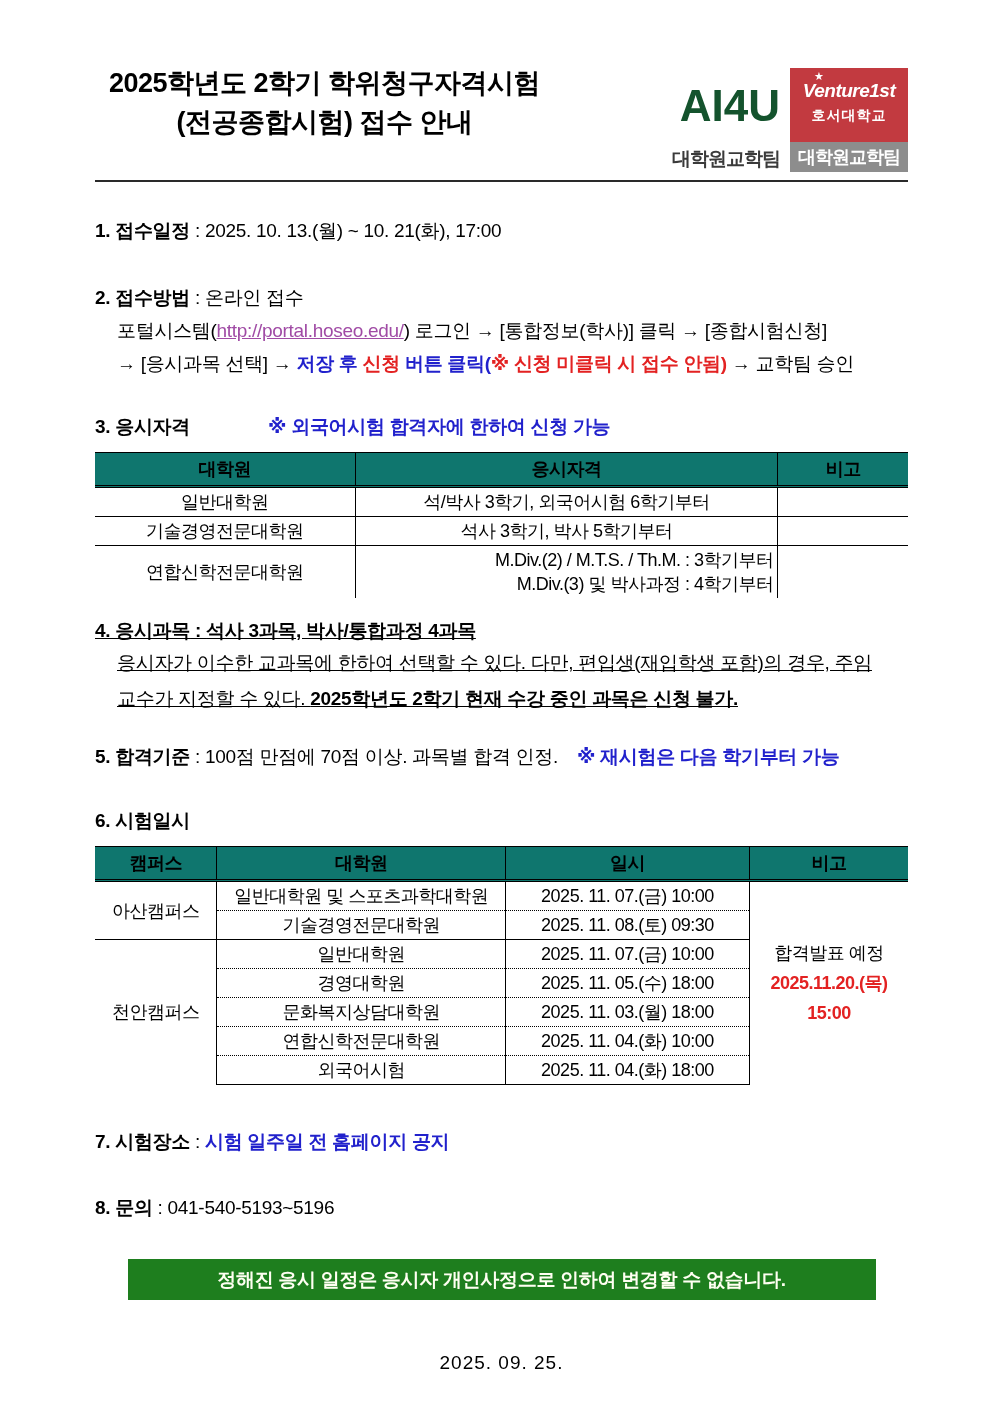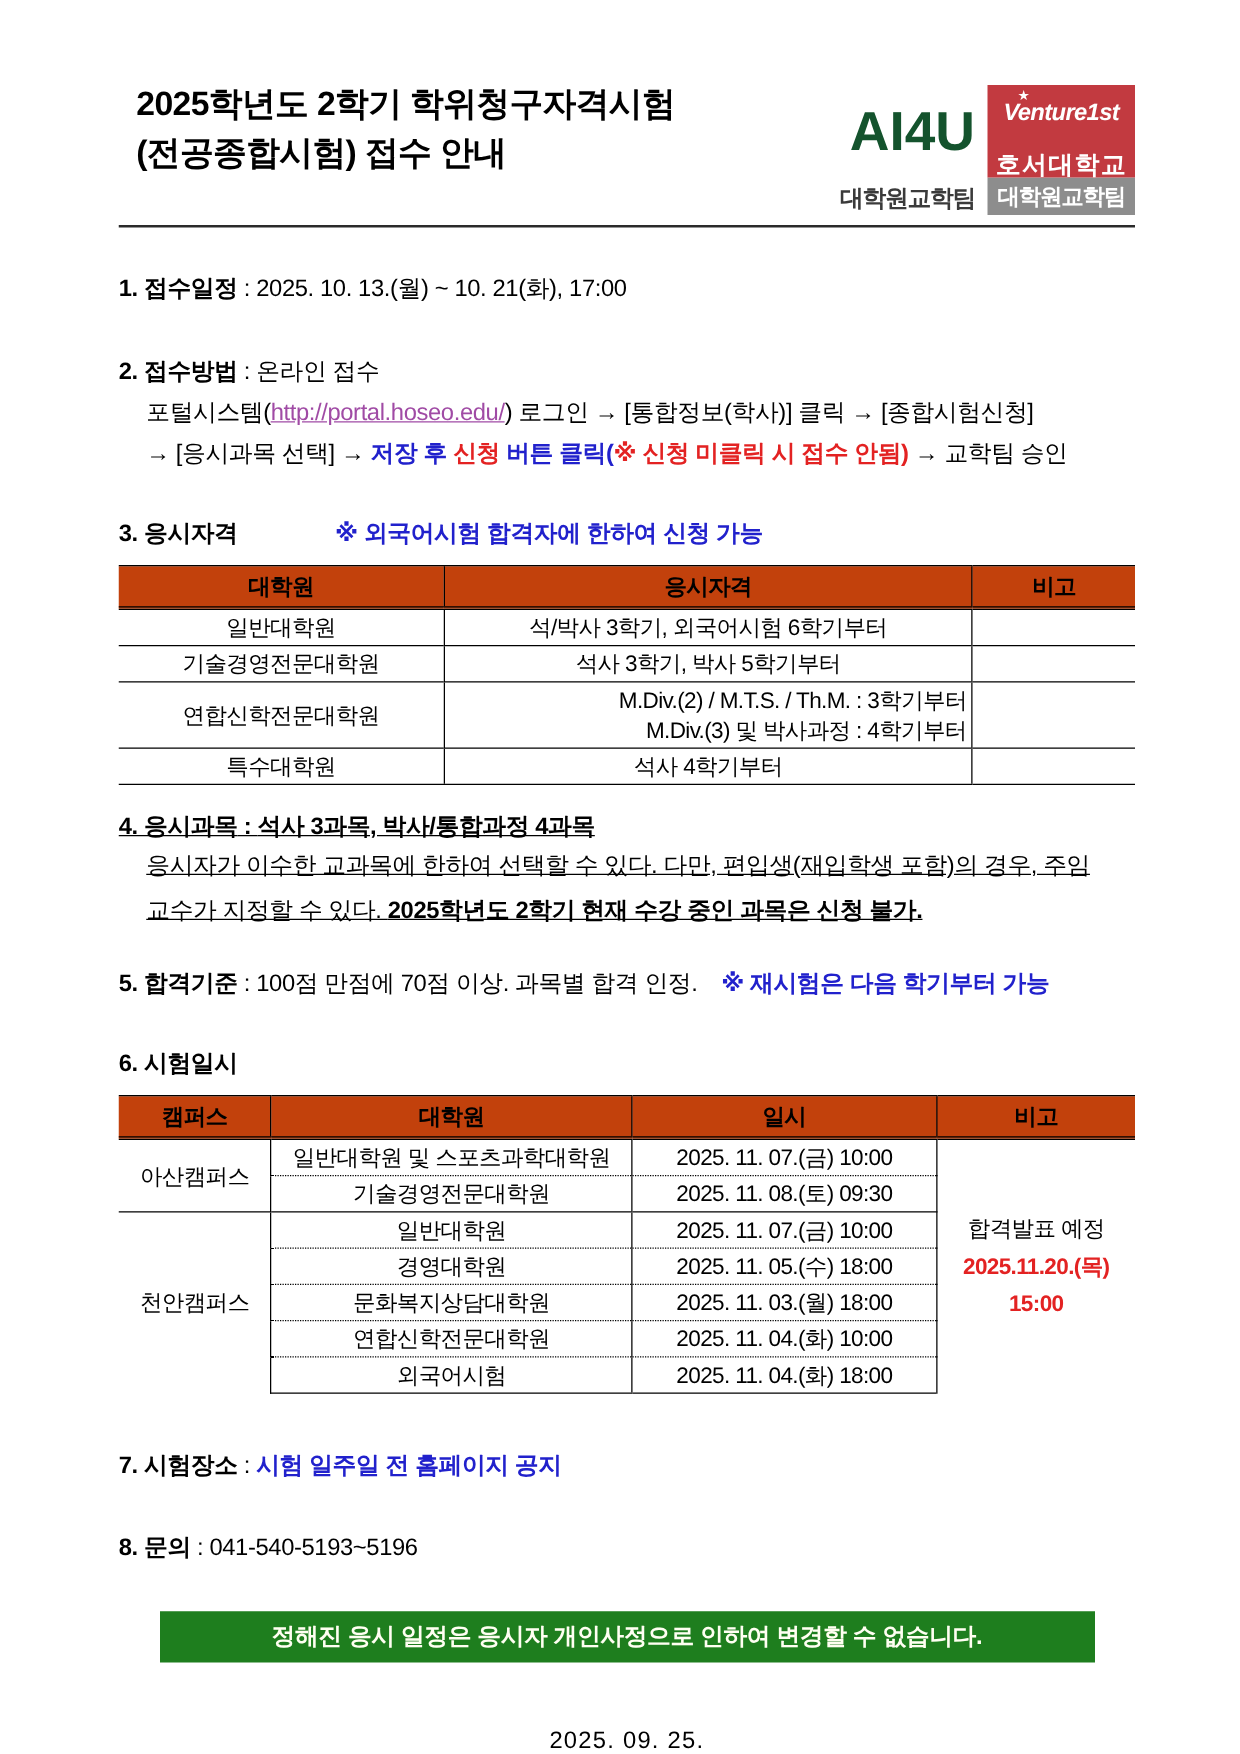--- a/index.html
+++ b/index.html
@@ -6,30 +6,30 @@
   html, body { background: #ffffff; }
   body {
     width: 992px; height: 1403px;
     font-family: "Liberation Sans", "DejaVu Sans", sans-serif;
     color: #000; overflow: hidden;
   }
   .page { padding: 64px 84px 0 95px; width: 992px; }
 
   
   .header-row { display: flex; justify-content: space-between; align-items: flex-start; padding-left: 14px; }
-  .doc-title { font-size: 27px; font-weight: bold; line-height: 1.45; letter-spacing: -0.5px; }
+  .doc-title { font-size: 27px; font-weight: bold; line-height: 1.45; letter-spacing: -0.5px; text-align: center; }
   .logo-area { display: flex; align-items: flex-end; gap: 10px; margin-top: 4px; }
   .ai4u-block { display: flex; flex-direction: column; align-items: flex-end; }
   .ai4u-text { font-size: 44px; font-weight: bold; color: #14532d; letter-spacing: 0px; line-height: 1; }
   .ai4u-sub { font-size: 19px; font-weight: bold; color: #3a3a3a; margin-top: 18px; letter-spacing: -1px; }
   .venture-box { width: 118px; }
   .venture-red { background: #c23a40; color: #fff; height: 74px; text-align: center; padding-top: 12px; position: relative; }
   .venture-line1 { font-style: italic; font-weight: bold; font-size: 19px; letter-spacing: -0.5px; position: relative; }
   .venture-star { position: absolute; top: 2px; left: 24px; font-size: 11px; color: #fff; }
-  .venture-line2 { font-size: 20px; font-weight: bold; letter-spacing: 1px; margin-top: 16px; }
+  .venture-line2 { font-size: 14px; font-weight: bold; letter-spacing: 1px; margin-top: 5px; }
   .venture-gray { background: #8d8d8d; color: #fff; height: 30px; text-align: center; font-size: 18px; font-weight: bold; line-height: 30px; letter-spacing: -1px; }
   .header-rule { border: none; border-top: 2px solid #2a2a2a; margin-top: 8px; }
 
   
   .sec { font-size: 19px; letter-spacing: -0.3px; }
   .sec b { font-weight: bold; }
   .s1 { margin-top: 36px; }
   .s2 { margin-top: 37px; }
   .s2-line { margin-top: 0; line-height: 33px; }
   .indent { padding-left: 22px; }
@@ -43,21 +43,21 @@
   .s5 { margin-top: 28px; }
   .s5-note { margin-left: 14px; }
   .s6 { margin-top: 38px; }
   .s7 { margin-top: 44px; }
   .s8 { margin-top: 40px; }
 
   
   table { border-collapse: collapse; width: 100%; table-layout: fixed; font-size: 18px; letter-spacing: -0.5px; }
   .tbl1 { margin-top: 12px; }
   .tbl2 { margin-top: 12px; }
-  th { background: #c2410c; font-weight: bold; height: 34px; border-top: 1.5px solid #000; border-bottom: 3px double #000; }
+  th { background: #0f766e; font-weight: bold; height: 34px; border-top: 1.5px solid #000; border-bottom: 3px double #000; }
   td { text-align: center; height: 28px; padding: 2px 4px; }
   .colsep { border-left: 1px solid #000; }
   .solid-top { border-top: 1px solid #000; }
   .dot-top { border-top: 1px dotted #000; }
   .tbl-bottom td { border-bottom: 1.6px solid #000; }
   .tbl1 .c1 { width: 32%; } .tbl1 .c2 { width: 52%; } .tbl1 .c3 { width: 16%; }
   .tbl2 .c1 { width: 15%; } .tbl2 .c2 { width: 35.5%; } .tbl2 .c3 { width: 30%; } .tbl2 .c4 { width: 19.5%; }
   .cell-left { text-align: right; padding-left: 14px; line-height: 24px; }
   .note-cell { vertical-align: middle; line-height: 30px; }
   .note-red { color: #e32222; font-weight: bold; }
@@ -140,25 +140,20 @@
         <td class="solid-top colsep"></td>
       </tr>
       <tr>
         <td class="solid-top">연합신학전문대학원</td>
         <td class="solid-top colsep cell-left">
           <div>M.Div.(2) / M.T.S. / Th.M. : 3학기부터</div>
           <div>M.Div.(3) 및 박사과정 : 4학기부터</div>
         </td>
         <td class="solid-top colsep"></td>
       </tr>
-      <tr class="tbl-bottom">
-        <td class="solid-top">특수대학원</td>
-        <td class="solid-top colsep">석사 4학기부터</td>
-        <td class="solid-top colsep"></td>
-      </tr>
     </tbody>
   </table>
 
   <div class="sec s4">
     <div>
       <b>4. 응시과목</b><b> : </b><b>석사 3과목, 박사/통합과정 4과목</b>
     </div>
     <div class="body indent">응시자가 이수한 교과목에 한하여 선택할 수 있다. 다만, 편입생(재입학생 포함)의 경우, 주임</div>
     <div class="body indent">
       <span>교수가 지정할 수 있다. </span><b>2025학년도 2학기 현재 수강 중인 과목은 신청 불가.</b>

